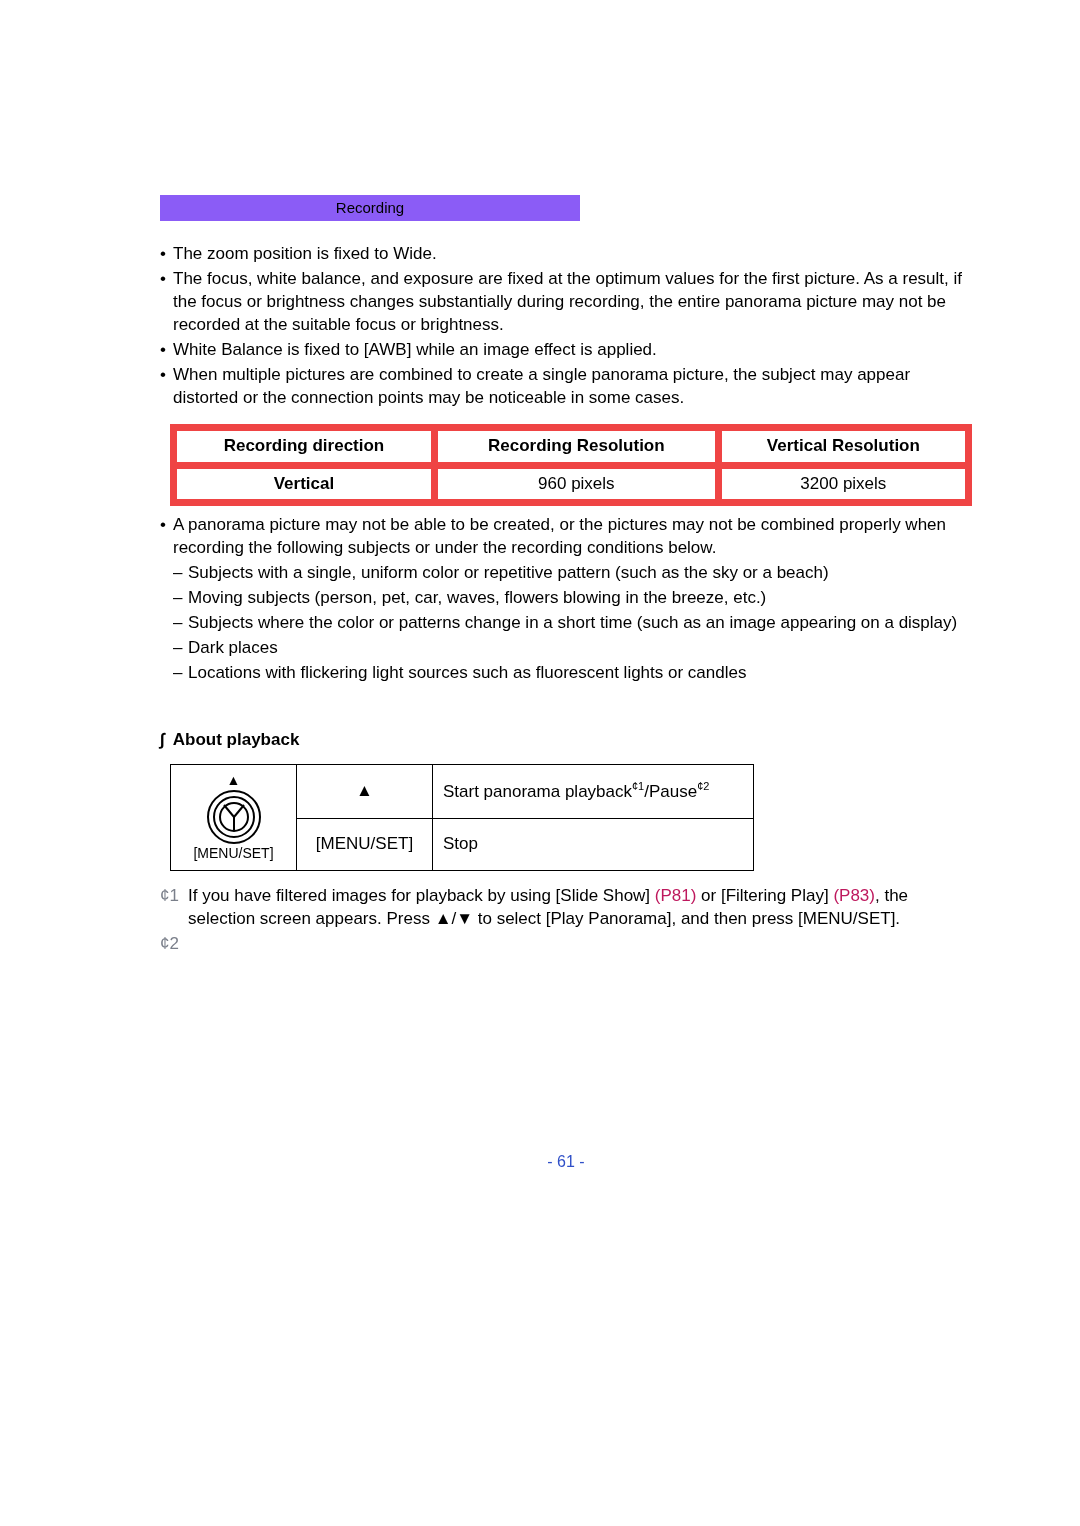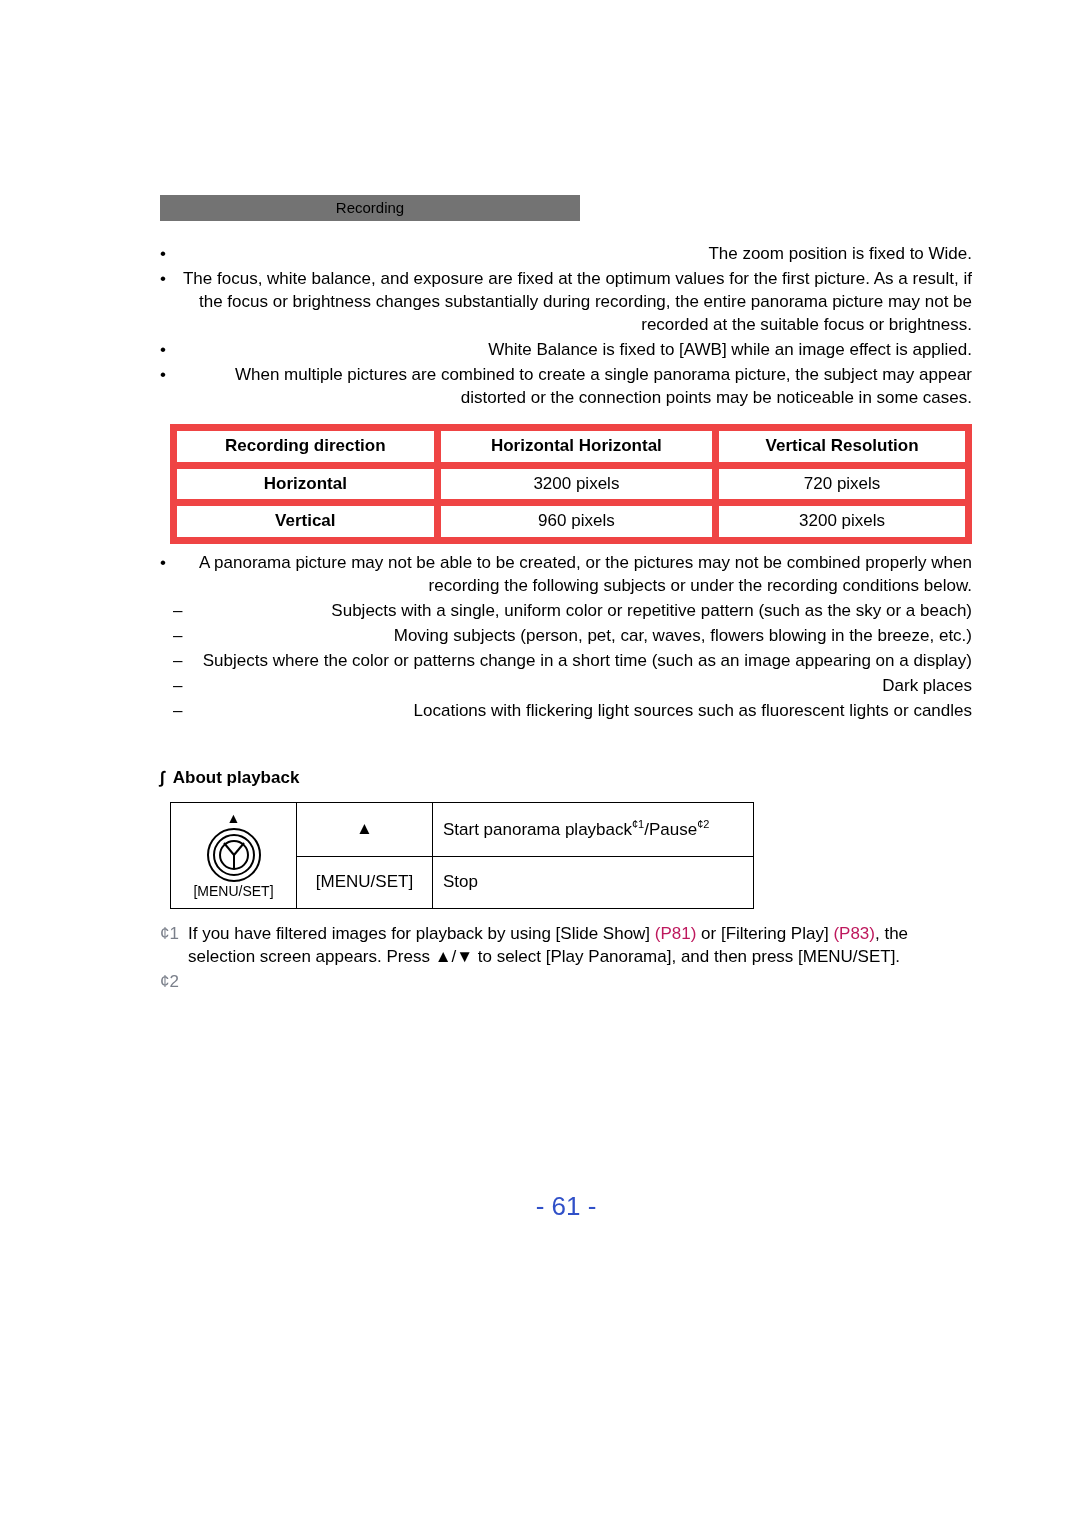--- a/index.html
+++ b/index.html
@@ -11,38 +11,37 @@
     font-family: Arial, Helvetica, sans-serif;
     font-size: 17px;
     color: #000000;
     line-height: 1.35;
   }
   .page {
     box-sizing: border-box;
     padding: 195px 108px 0 160px;
   }
   .header-bar {
-    background: #737373;
+    background: #8b5cf6;
     height: 26px;
     line-height: 26px;
     font-size: 15px;
     text-align: center;
     width: 420px;
     margin-bottom: 22px;
   }
   ul.bullets {
     list-style: none;
     padding: 0;
     margin: 0 0 14px 0;
   }
   ul.bullets > li {
     position: relative;
     padding-left: 13px;
     margin-bottom: 2px;
-    text-align: right;
   }
   ul.bullets > li::before {
     content: "•";
     position: absolute;
     left: 0;
     top: 0;
   }
   ul.dashes {
     list-style: none;
     padding: 0;
@@ -114,21 +113,21 @@
     left: 0;
     top: 0;
     color: #7a7f8a;
   }
   .link {
     color: #be185d;
   }
   .pagenum {
     text-align: center;
     color: #3050c8;
-    font-size: 26px;
+    font-size: 16px;
     margin-top: 220px;
   }
   sup { font-size: 11px; }
   svg.dial { display: block; margin: 0 auto; }
   .tri { font-size: 14px; }
 </style>
 </head>
 <body>
 
 <div class="page">
@@ -139,27 +138,22 @@
     <li>The zoom position is fixed to Wide.</li>
     <li>The focus, white balance, and exposure are fixed at the optimum values for the first picture. As a result, if the focus or brightness changes substantially during recording, the entire panorama picture may not be recorded at the suitable focus or brightness.</li>
     <li>White Balance is fixed to [AWB] while an image effect is applied.</li>
     <li>When multiple pictures are combined to create a single panorama picture, the subject may appear distorted or the connection points may be noticeable in some cases.</li>
   </ul>
 
   <table class="resolution">
     <tbody>
         <tr>
       <th>Recording direction</th>
-      <th>Horizontal Horizontal</th>
+      <th>Recording Resolution</th>
       <th>Vertical Resolution</th>
-    </tr>
-    <tr>
-      <th>Horizontal</th>
-      <td>3200 pixels</td>
-      <td>720 pixels</td>
     </tr>
     <tr>
       <th>Vertical</th>
       <td>960 pixels</td>
       <td>3200 pixels</td>
     </tr>
   </tbody>
     </table>
 
   <ul class="bullets">

